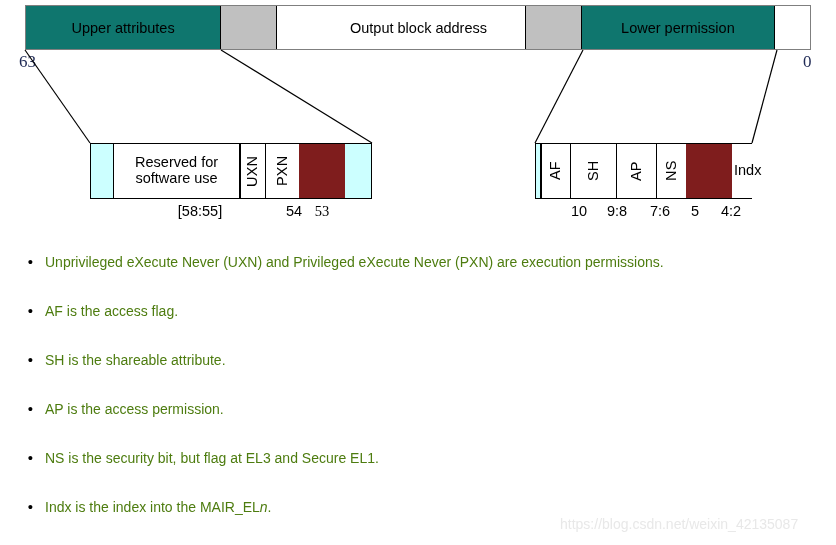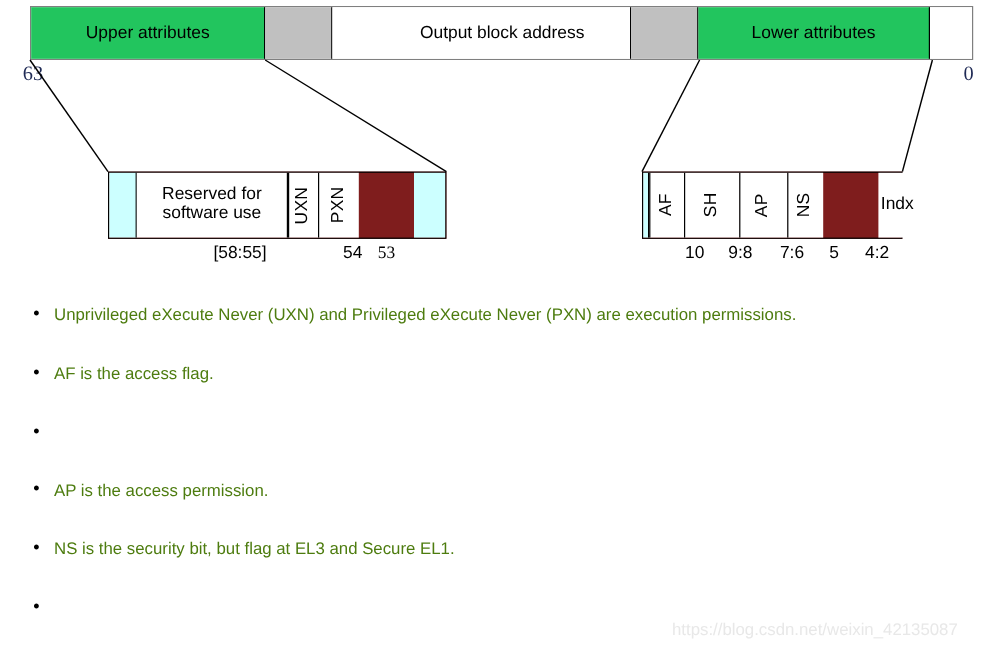--- a/index.html
+++ b/index.html
@@ -48,21 +48,21 @@
   .seg {
     box-sizing: border-box;
     display: flex;
     align-items: center;
     justify-content: center;
     font-size: 14.5px;
     color: #000;
     white-space: nowrap;
     background: #ffffff;
   }
-  .seg.cyan  { background: #22c55e; }
+  .seg.cyan  { background: #0f766e; }
   .seg.gray  { background: #c0c0c0; }
   .seg.white { background: #ffffff; padding-left: 35px; }
   .seg.divr  { border-right: 1.5px solid #000000; }
 
   
   .endlabel {
     position: absolute;
     font-size: 17px;
     color: #1f2a55;
     font-family: "Liberation Serif", serif;
@@ -157,21 +157,21 @@
 </head>
 <body>
 
 <div id="diagram">
 
   <div class="bitbar" id="top-bar">
       <div class="seg cyan divr" style="width: 196px;">Upper attributes</div>
       <div class="seg gray divr" style="width: 56px;"></div>
       <div class="seg white divr" style="width: 250px;">Output block address</div>
       <div class="seg gray divr" style="width: 56px;"></div>
-      <div class="seg cyan divr" style="width: 194px;">Lower attributes</div>
+      <div class="seg cyan divr" style="width: 194px;">Lower permission</div>
       <div class="seg white" style="width: 34px;"></div>
     </div>
 
   <div class="endlabel" id="label-63">63</div>
   <div class="endlabel" id="label-0">0</div>
 
   <div class="detailbox" id="left-detail">
       <div class="dcell cyan" style="width: 28px;"></div>
       <div class="dcell " style="width: 163px;">Reserved for software use</div>
       <div class="dcell  vert" style="width: 25px;">UXN</div>
@@ -210,27 +210,29 @@
     <div class="bullet-row">
       <div class="bullet-dot">•</div>
       <div class="bullet-text">Unprivileged eXecute Never (UXN) and Privileged eXecute Never (PXN) are execution permissions.</div>
     </div>
     <div class="bullet-row">
       <div class="bullet-dot">•</div>
       <div class="bullet-text">AF is the access flag.</div>
     </div>
     <div class="bullet-row">
       <div class="bullet-dot">•</div>
+      <div class="bullet-text">SH is the shareable attribute.</div>
     </div>
     <div class="bullet-row">
       <div class="bullet-dot">•</div>
       <div class="bullet-text">AP is the access permission.</div>
     </div>
     <div class="bullet-row">
       <div class="bullet-dot">•</div>
       <div class="bullet-text">NS is the security bit, but flag at EL3 and Secure EL1.</div>
     </div>
     <div class="bullet-row">
       <div class="bullet-dot">•</div>
+      <div class="bullet-text">Indx is the index into the MAIR_EL<span class="ital">n</span>.</div>
     </div>
   </div>
 
 <div id="watermark">https://blog.csdn.net/weixin_42135087</div>
 
 </body></html>

